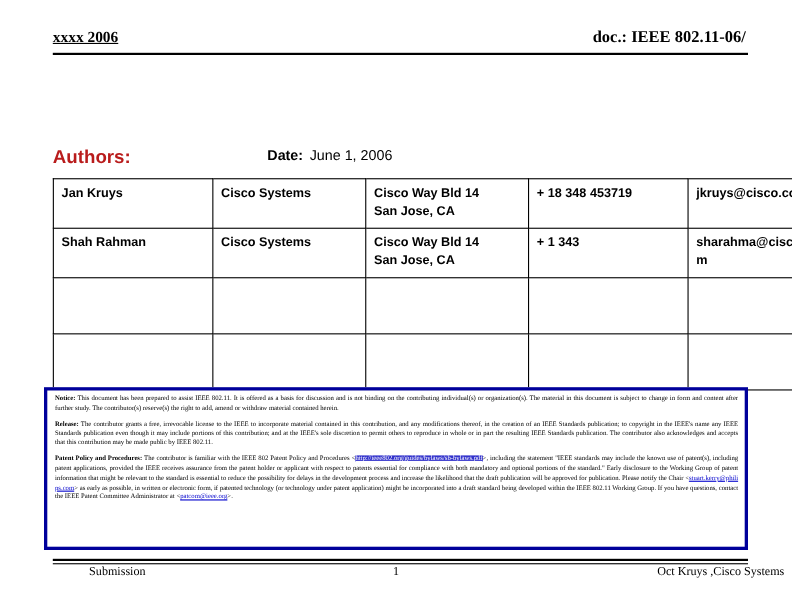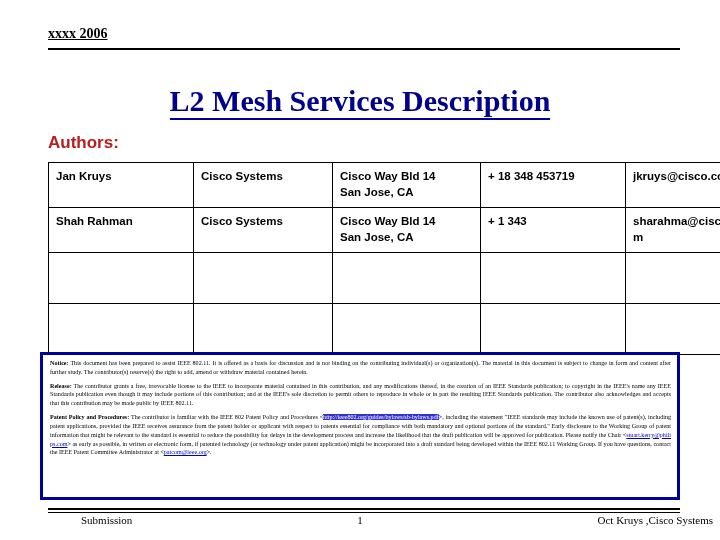--- a/index.html
+++ b/index.html
@@ -208,28 +208,29 @@
     color: #000000;
   }
 </style>
 </head>
 <body>
 
 <div class="slide">
 
   <div class="header">
     <div class="header-left">xxxx 2006</div>
+    <div class="header-right">doc.: IEEE 802.11-06/</div>
   </div>
   <div class="header-rule"></div>
 
-  <div class="title">
-    <span>L2 Mesh Services Description</span>
-  </div>
 
   <div class="authors-label">Authors:</div>
+  <div class="date-block">
+    <span class="date-label">Date:</span><span class="date-value">June 1, 2006</span>
+  </div>
 
   <table class="authors-table">
     <tbody>
       <tr class="row-filled">
         <td class="col-name">Jan Kruys</td>
         <td class="col-co">Cisco Systems</td>
         <td class="col-addr">
           <span class="cell-line">Cisco Way Bld 14</span>
           <span class="cell-line">San Jose, CA</span>
         </td>

